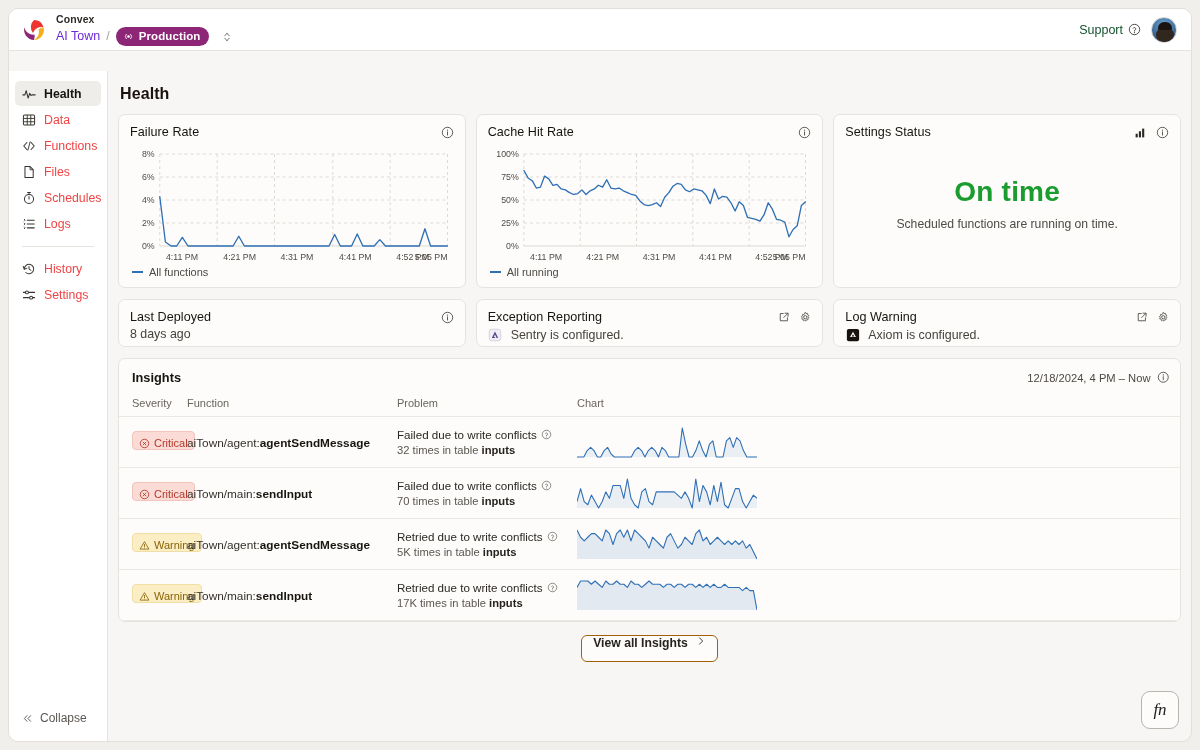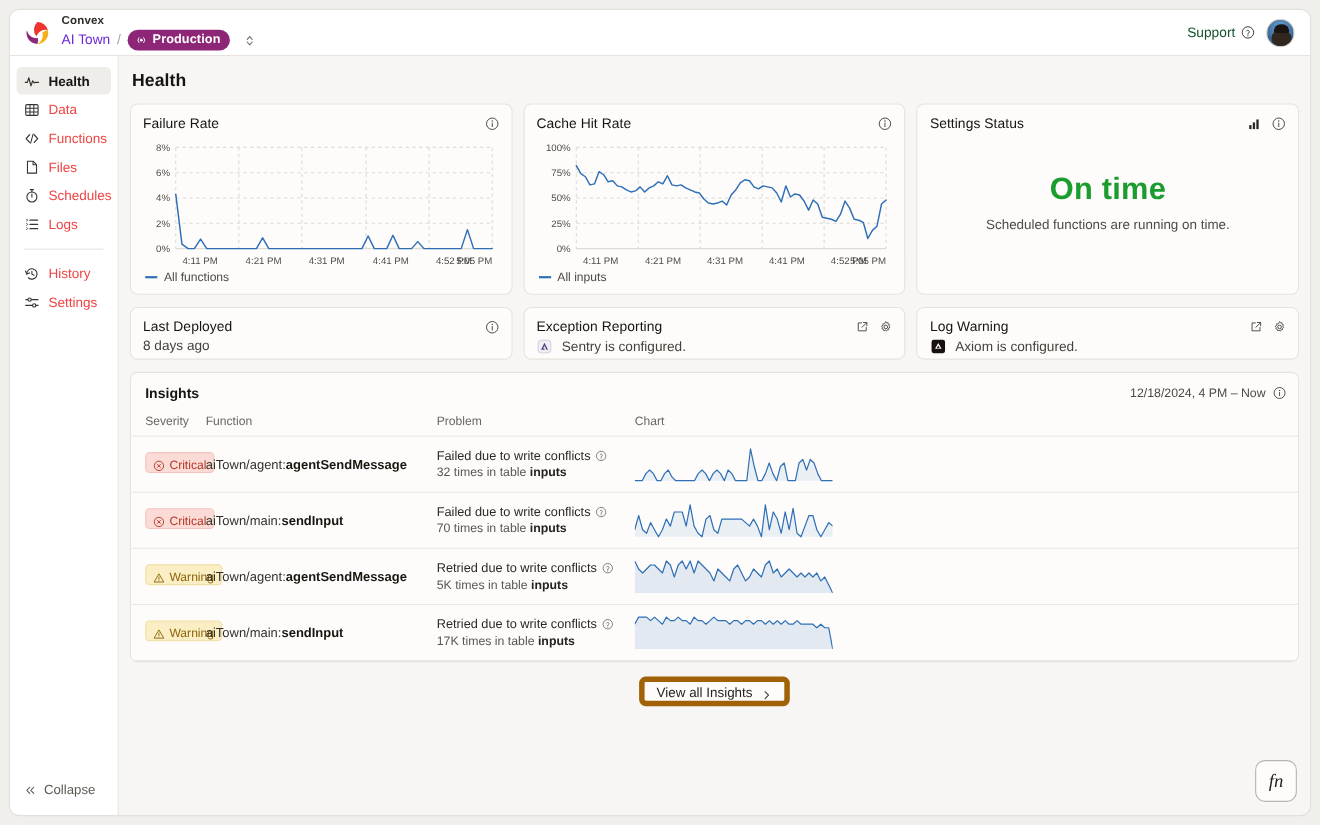--- a/index.html
+++ b/index.html
@@ -10,21 +10,21 @@
     overflow: hidden;
     -webkit-font-smoothing: antialiased;
   }
   .app {
     position: absolute; left: 8px; top: 8px;
     width: 1184px; height: 734px;
     background: #f7f6f4;
     border-radius: 10px;
     border: 1px solid #e3e0db;
     overflow: hidden;
-    display: flex; flex-direction: column;
+    display: flex; flex-direction: column; gap: 20px;
   }
 
   
   .topbar {
     height: 42px; flex: 0 0 42px;
     background: #ffffff;
     border-bottom: 1px solid #e7e4df;
     display: flex; align-items: center;
     padding: 0 14px 0 12px;
   }
@@ -154,23 +154,23 @@
   .badge.critical { background: #fbdbd6; color: #b4392a; border: 1px solid #f3c4bd; }
   .badge.warning  { background: #fbeec4; color: #8a6408; border: 1px solid #f0dfa4; }
   .fn-name { font-size: 11.8px; color: #34302b; }
   .fn-name b { font-weight: 700; color: #19160f; }
   .prob-line1 { font-size: 11.6px; color: #2b2823; display: flex; align-items: center; gap: 4px; white-space: nowrap; }
   .prob-line2 { font-size: 11.2px; color: #5b5750; margin-top: 3px; white-space: nowrap; }
   .prob-line2 b { color: #26231e; font-weight: 700; }
   .qmark { color: #6d6861; display: inline-flex; }
   .view-all-wrap { display: flex; justify-content: center; padding: 13px 0 0 0; }
   .view-all {
-    background: #fdfcfb; border: 5px solid #a16207; border-radius: 6px;
-    height: 27px; display: inline-flex; align-items: flex-end; gap: 8px;
-    padding: 0 11px; font-size: 12.2px; color: #262320;
+    background: #fdfcfb; border: 1px solid #a16207; border-radius: 6px;
+    height: 27px; display: inline-flex; align-items: flex-start; gap: 8px;
+    padding: 0 11px; font-size: 12.2px; color: #262320; font-weight: bold;
   }
 
   .fn-fab {
     position: absolute; right: 12px; bottom: 12px;
     width: 38px; height: 38px; border-radius: 9px;
     background: #fdfcfb; border: 1px solid #b9b5ae;
     display: flex; align-items: center; justify-content: center;
     font-family: "Liberation Serif", serif; font-style: italic;
     font-size: 17px; color: #22201d;
   }
@@ -424,21 +424,21 @@
               <text x="99" y="116" font-family="Liberation Sans, sans-serif" font-size="8.6" fill="#4f4b45">4:21 PM</text>
               <text x="154" y="116" font-family="Liberation Sans, sans-serif" font-size="8.6" fill="#4f4b45">4:31 PM</text>
               <text x="209" y="116" font-family="Liberation Sans, sans-serif" font-size="8.6" fill="#4f4b45">4:41 PM</text>
               <text x="264" y="116" font-family="Liberation Sans, sans-serif" font-size="8.6" fill="#4f4b45">4:52 PM</text>
               <text x="313" y="116" text-anchor="end" font-family="Liberation Sans, sans-serif" font-size="8.6" fill="#4f4b45">5:05 PM</text>
               <path id="chr-path" fill="none" stroke="#2f6fb5" stroke-width="1.3" stroke-linejoin="round" stroke-linecap="round" d="M38.00 26.56 L42.04 33.92 L46.09 36.68 L50.13 44.04 L54.18 43.12 L58.22 32.08 L62.26 34.84 L66.31 41.28 L70.35 40.36 L74.40 44.96 L78.44 45.88 L82.49 48.64 L86.53 50.48 L90.57 49.56 L94.62 45.88 L98.66 50.48 L102.71 46.80 L106.75 44.96 L110.79 41.28 L114.84 43.12 L118.88 35.76 L122.93 44.04 L126.97 44.96 L131.01 44.04 L135.06 46.80 L139.10 48.64 L143.15 50.48 L147.19 51.40 L151.24 56.92 L155.28 60.60 L159.32 61.52 L163.37 60.60 L167.41 58.76 L171.46 62.44 L175.50 53.24 L179.54 48.64 L183.59 42.20 L187.63 39.44 L191.68 40.36 L195.72 45.88 L199.76 47.72 L203.81 44.96 L207.85 45.88 L211.90 46.80 L215.94 51.40 L219.99 59.68 L224.03 44.96 L228.07 55.08 L232.12 52.32 L236.16 53.24 L240.21 58.76 L244.25 67.04 L248.29 57.84 L252.34 61.52 L256.38 73.48 L260.43 74.40 L264.47 75.32 L268.51 77.16 L272.56 70.72 L276.60 58.76 L280.65 65.20 L284.69 75.32 L288.74 76.24 L292.78 78.08 L296.82 92.80 L300.87 85.44 L304.91 81.76 L308.96 61.52 L313.00 57.84"></path>
             </svg>
           </div>
           <div class="legend">
             <span class="legend-dash"></span>
-            <span>All inputs</span>
+            <span>All running</span>
           </div>
         </div>
 
         <div class="card status-card">
           <div class="card-head">
             <div class="card-title">Settings Status</div>
             <div class="card-actions">
               <span>
                 <svg viewBox="0 0 16 16" width="13" height="13">
                     <rect x="2" y="9.5" width="2.6" height="4.5" fill="#2c2925"></rect>

